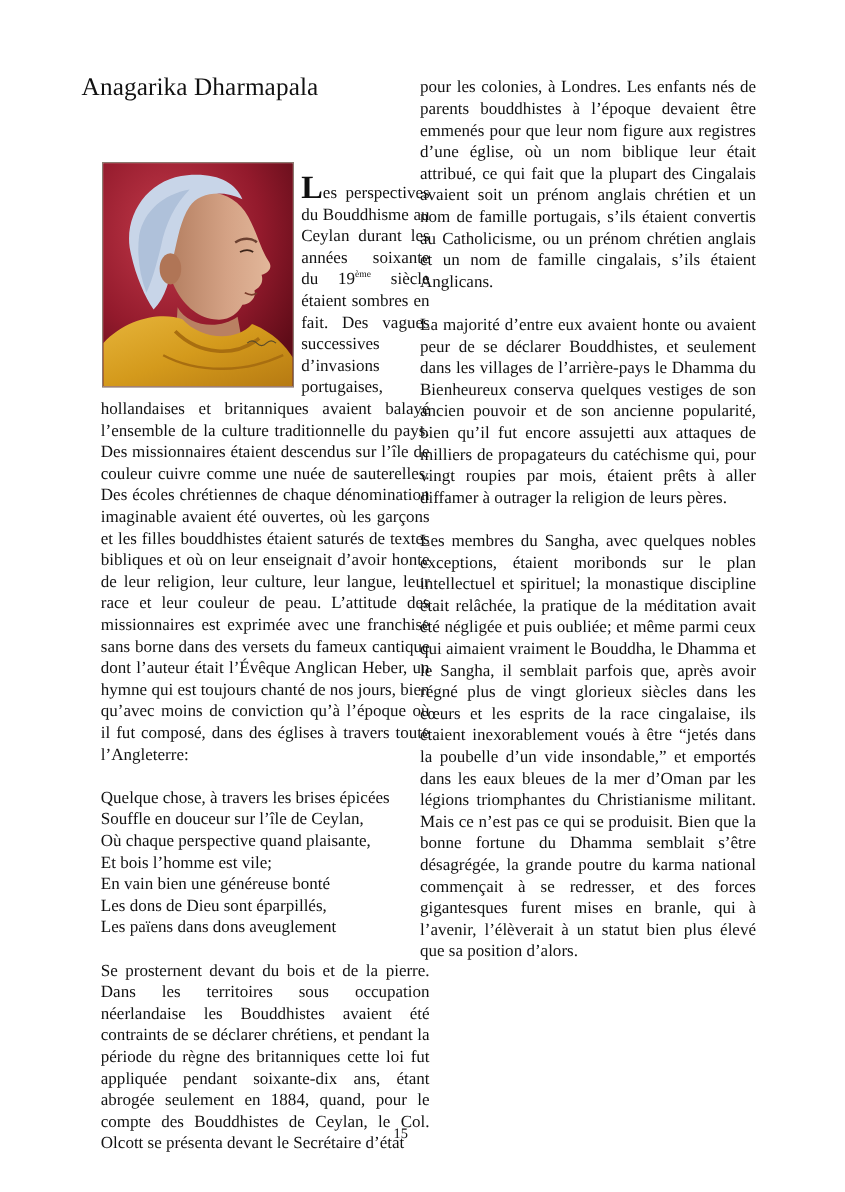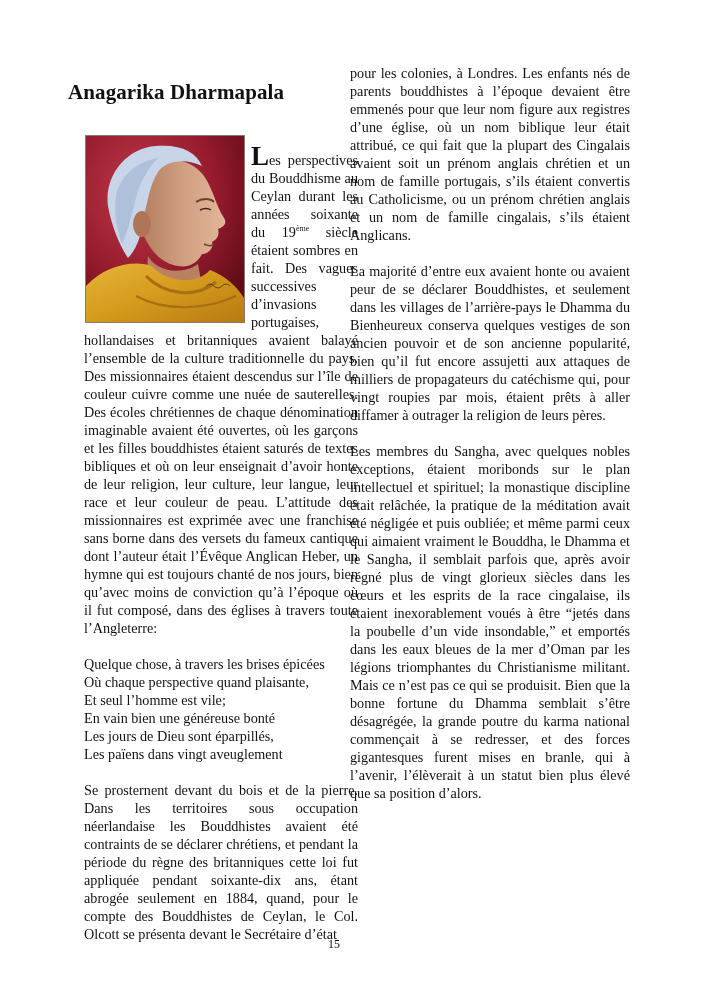--- a/index.html
+++ b/index.html
@@ -1,18 +1,18 @@
 <!DOCTYPE html>
 <html><head>
 <meta charset="utf-8">
 <style>
   html, body { margin: 0; padding: 0; background: #ffffff; }
   body { width: 704px; height: 993px; position: relative; overflow: hidden;
          font-family: "Liberation Serif", "DejaVu Serif", serif; color: #111; }
-  .title { position: absolute; left: 68px; top: 80px; font-size: 21px; font-weight: bold;
+  .title { position: absolute; left: 68px; top: 60px; font-size: 21px; font-weight: normal;
            font-family: "Liberation Serif", serif; margin: 0; letter-spacing: 0.1px; }
   .col { position: absolute; font-size: 14.2px; line-height: 18px; }
   .col p { margin: 0; text-align: justify; }
   .left { left: 84px; top: 145px; width: 274px; }
   .right { left: 350px; top: 64px; width: 280px; }
   .portrait { float: left; width: 158px; height: 186px; margin: -10px 6px 4px 1px;
               position: relative; overflow: hidden; border: 1px solid #8a7a70;
               background: radial-gradient(ellipse at 30% 30%, #b82a3d 0%, #8e1527 55%, #6a0f1d 100%); }
   .dropcap { font-size: 27px; font-weight: bold; line-height: 22px; float: none; }
   .verse { margin-top: 18px !important; text-align: center; }
@@ -67,25 +67,26 @@
         <path d="M0 150 C20 128 50 124 66 130 C80 146 110 150 124 134 C140 140 152 152 158 162 L158 186 L0 186 Z" fill="url(#robe)"></path>
         <path d="M60 140 C80 160 110 162 130 146" stroke="#a86e10" stroke-width="3" fill="none"></path>
         <path d="M50 160 C80 176 120 174 150 160" stroke="#a86e10" stroke-width="2" fill="none"></path>
 
         <path d="M120 150 q4 -4 8 0 q4 4 8 0 q4 -4 8 0" stroke="#5a4a2a" stroke-width="1" fill="none"></path>
       </svg>
     </span><span class="dropcap">L</span><span>es perspectives du Bouddhisme au Ceylan durant les années soixante du 19</span><sup>ème</sup><span> siècle étaient sombres en fait. Des vagues successives d’invasions portugaises, hollandaises et britanniques avaient balayé l’ensemble de la culture traditionnelle du pays. Des missionnaires étaient descendus sur l’île de couleur cuivre comme une nuée de sauterelles. Des écoles chrétiennes de chaque dénomination imaginable avaient été ouvertes, où les garçons et les filles bouddhistes étaient saturés de textes bibliques et où on leur enseignait d’avoir honte de leur religion, leur culture, leur langue, leur race et leur couleur de peau. L’attitude des missionnaires est exprimée avec une franchise sans borne dans des versets du fameux cantique dont l’auteur était l’Évêque Anglican Heber, un hymne qui est toujours chanté de nos jours, bien qu’avec moins de conviction qu’à l’époque où il fut composé, dans des églises à travers toute l’Angleterre:</span>
   </p>
   <p class="verse">
     <span>Quelque chose, à travers les brises épicées</span>
+    <span>Souffle en douceur sur l’île de Ceylan,</span>
     <span>Où chaque perspective quand plaisante,</span>
-    <span>Et seul l’homme est vile;</span>
+    <span>Et bois l’homme est vile;</span>
     <span>En vain bien une généreuse bonté</span>
-    <span>Les jours de Dieu sont éparpillés,</span>
-    <span>Les païens dans vingt aveuglement</span>
+    <span>Les dons de Dieu sont éparpillés,</span>
+    <span>Les païens dans dons aveuglement</span>
   </p>
   <p class="after-verse">Se prosternent devant du bois et de la pierre. Dans les territoires sous occupation néerlandaise les Bouddhistes avaient été contraints de se déclarer chrétiens, et pendant la période du règne des britanniques cette loi fut appliquée pendant soixante-dix ans, étant abrogée seulement en 1884, quand, pour le compte des Bouddhistes de Ceylan, le Col. Olcott se présenta devant le Secrétaire d’état</p>
 </div>
 
 <div class="col right">
   <p>pour les colonies, à Londres. Les enfants nés de parents bouddhistes à l’époque devaient être emmenés pour que leur nom figure aux registres d’une église, où un nom biblique leur était attribué, ce qui fait que la plupart des Cingalais avaient soit un prénom anglais chrétien et un nom de famille portugais, s’ils étaient convertis au Catholicisme, ou un prénom chrétien anglais et un nom de famille cingalais, s’ils étaient Anglicans.</p>
   <p class="para-gap">La majorité d’entre eux avaient honte ou avaient peur de se déclarer Bouddhistes, et seulement dans les villages de l’arrière-pays le Dhamma du Bienheureux conserva quelques vestiges de son ancien pouvoir et de son ancienne popularité, bien qu’il fut encore assujetti aux attaques de milliers de propagateurs du catéchisme qui, pour vingt roupies par mois, étaient prêts à aller diffamer à outrager la religion de leurs pères.</p>
   <p class="para-gap ragged">Les membres du Sangha, avec quelques nobles exceptions, étaient moribonds sur le plan intellectuel et spirituel; la monastique discipline était relâchée, la pratique de la méditation avait été négligée et puis oubliée; et même parmi ceux qui aimaient vraiment le Bouddha, le Dhamma et le Sangha, il semblait parfois que, après avoir régné plus de vingt glorieux siècles dans les cœurs et les esprits de la race cingalaise, ils étaient inexorablement voués à être “jetés dans la poubelle d’un vide insondable,” et emportés dans les eaux bleues de la mer d’Oman par les légions triomphantes du Christianisme militant. Mais ce n’est pas ce qui se produisit. Bien que la bonne fortune du Dhamma semblait s’être désagrégée, la grande poutre du karma national commençait à se redresser, et des forces gigantesques furent mises en branle, qui à l’avenir, l’élèverait à un statut bien plus élevé que sa position d’alors.</p>
 </div>
 

